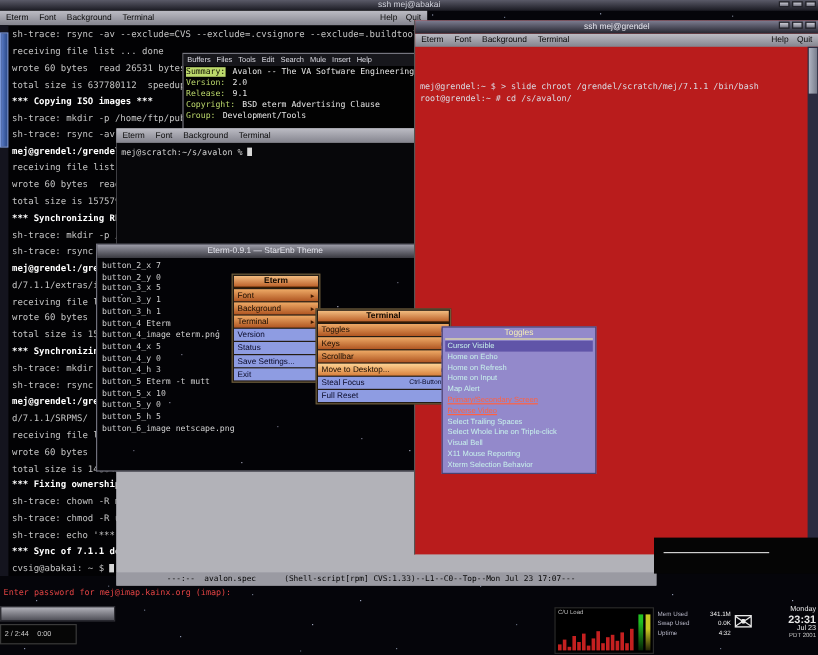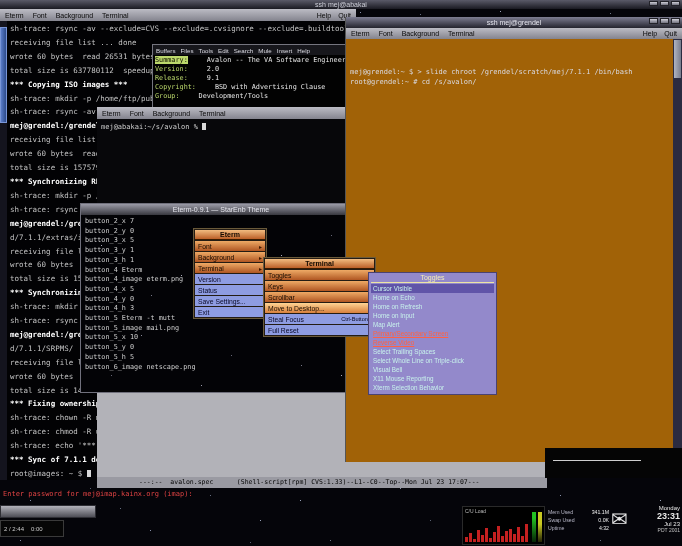--- a/index.html
+++ b/index.html
@@ -53,21 +53,21 @@
     padding:1px 0 0 2px; }
 
   
   #win-emacs { position:absolute; left:152px; top:44px; width:205px; height:64px; z-index:4;
     background:#020202; border:1px solid #75757f; }
   #win-emacs .emenubar { display:flex; gap:5px; align-items:center; height:10px; background:#17171c;
     color:#dcdce4; font-size:6.2px; padding:0 3px; }
   #win-emacs .fields { font-family:"DejaVu Sans Mono", monospace; font-size:6.8px; line-height:9px;
     padding:1px 2px; }
   .field { white-space:pre; }
-  .field .lbl { color:#bcd96c; margin-right:19px; }
+  .field .lbl { color:#bcd96c; margin-right:6px; }
   .field .val { color:#e6e6e6; }
   .field.hl .lbl { background:#bcd96c; color:#101000; }
 
   
   #win-gray { position:absolute; left:97px; top:107px; width:450px; height:381px; z-index:5; background:#aeaeb4; }
   #win-gray .menubar { height:12px; }
   #win-gray .graybody { position:absolute; left:0; right:0; top:12px; bottom:11px; background:#b2b2b8; }
   #win-gray .darkpane { position:absolute; left:0; top:12px; width:263px; height:88px; background:#07070a;
     font-family:"DejaVu Sans Mono", monospace; font-size:7px; color:#cfcfcf; padding:4px; }
   #win-gray .modeline { position:absolute; left:0; right:0; bottom:0; height:11px; background:#9a9aa2;
@@ -100,21 +100,21 @@
   #menu-toggles { position:absolute; left:368px; top:272px; width:129px; z-index:10;
     background:#9389cb; border:1px solid #4a4272; padding:1px 2px 2px; }
   #menu-toggles .ptitle2 { text-align:center; color:#f4eeb6; font-size:7px;
     border-bottom:1px solid #ece4a4; padding-bottom:1px; margin-bottom:1px; }
   .toggle-item { font-size:6.3px; line-height:9px; height:9px; color:#c8f2ec; padding:0 2px; white-space:nowrap; overflow:hidden; }
   .toggle-item.selected { background:#6054a8; }
   .toggle-item.on { color:#ff6242; text-decoration:underline; }
 
   
   #win-grendel { position:absolute; left:345px; top:17px; width:337px; height:445px; z-index:7;
-    background:#a16207; border-left:1px solid #555; }
+    background:#b91c1c; border-left:1px solid #555; }
   #win-grendel .titlebar { height:11px; }
   #win-grendel .menubar { height:11px; }
   #win-grendel .content { position:absolute; left:0; right:9px; top:22px; bottom:0; overflow:hidden;
     font-family:"DejaVu Sans Mono", monospace; font-size:7px; line-height:10px; color:#dadae2;
     padding:28px 0 0 4px; }
   #win-grendel .vscroll { position:absolute; right:0; top:22px; bottom:0; width:9px; background:#2b2b40; }
   #win-grendel .thumb { position:absolute; left:1px; top:1px; width:7px; height:38px;
     background:linear-gradient(90deg,#b0b4c2,#787c8c); }
 
   
@@ -210,56 +210,56 @@
       <div class="line bold" data-interactable="false"><span class="lbl">mej@grendel:/grendel/scra</span></div>
       <div class="line" data-interactable="false"><span class="lbl">d/7.1.1/SRPMS/</span></div>
       <div class="line" data-interactable="false"><span class="lbl">receiving file list ... done</span></div>
       <div class="line" data-interactable="false"><span class="lbl">wrote 60 bytes  read 10243 b</span></div>
       <div class="line" data-interactable="false"><span class="lbl">total size is 14864287</span></div>
       <div class="line bold" data-interactable="false"><span class="lbl">*** Fixing ownerships ***</span></div>
       <div class="line" data-interactable="false"><span class="lbl">sh-trace: chown -R mej</span></div>
       <div class="line" data-interactable="false"><span class="lbl">sh-trace: chmod -R u+w</span></div>
       <div class="line" data-interactable="false"><span class="lbl">sh-trace: echo '*** Syn</span></div>
       <div class="line bold" data-interactable="false"><span class="lbl">*** Sync of 7.1.1 done ***</span></div>
-      <div class="line" data-interactable="false"><span class="lbl">root@images: ~ $ </span><span class="cursor" data-interactable="false"></span></div>
+      <div class="line" data-interactable="false"><span class="lbl">cvsig@abakai: ~ $ </span><span class="cursor" data-interactable="false"></span></div>
     </div>
 </div>
 
 <div id="win-emacs" data-interactable="false">
   <div class="emenubar" data-interactable="false">
       <div class="mb-item" data-interactable="true"><span class="lbl">Buffers</span></div>
       <div class="mb-item" data-interactable="true"><span class="lbl">Files</span></div>
       <div class="mb-item" data-interactable="true"><span class="lbl">Tools</span></div>
       <div class="mb-item" data-interactable="true"><span class="lbl">Edit</span></div>
       <div class="mb-item" data-interactable="true"><span class="lbl">Search</span></div>
       <div class="mb-item" data-interactable="true"><span class="lbl">Mule</span></div>
       <div class="mb-item" data-interactable="true"><span class="lbl">Insert</span></div>
       <div class="mb-item" data-interactable="true"><span class="lbl">Help</span></div>
     </div>
   <div class="fields" data-interactable="false">
       <div class="field hl" data-interactable="false"><span class="lbl">Summary:</span><span class="val">Avalon -- The VA Software Engineering Build System</span></div>
       <div class="field" data-interactable="false"><span class="lbl">Version:</span><span class="val">2.0</span></div>
       <div class="field" data-interactable="false"><span class="lbl">Release:</span><span class="val">9.1</span></div>
-      <div class="field" data-interactable="false"><span class="lbl">Copyright:</span><span class="val">BSD with Advertising Clause</span></div>
+      <div class="field" data-interactable="false"><span class="lbl">Copyright:</span><span class="val">BSD eterm Advertising Clause</span></div>
       <div class="field" data-interactable="false"><span class="lbl">Group:</span><span class="val">Development/Tools</span></div>
     </div>
 </div>
 
 <div id="win-gray" data-interactable="false">
   <div class="menubar" data-interactable="false">
     <div class="mb-group" data-interactable="false">
         <div class="mb-item" data-interactable="true"><span class="lbl">Eterm</span></div>
         <div class="mb-item" data-interactable="true"><span class="lbl">Font</span></div>
         <div class="mb-item" data-interactable="true"><span class="lbl">Background</span></div>
         <div class="mb-item" data-interactable="true"><span class="lbl">Terminal</span></div>
       </div>
   </div>
   <div class="graybody" data-interactable="false"></div>
   <div class="darkpane" data-interactable="false">
-    <span data-interactable="false">mej@abakai:~/s/avalon % </span><span class="cursor" data-interactable="false"></span>
+    <span data-interactable="false">mej@scratch:~/s/avalon % </span><span class="cursor" data-interactable="false"></span>
   </div>
   <div class="modeline" data-interactable="false">---:--  avalon.spec      (Shell-script[rpm] CVS:1.33)--L1--C0--Top--Mon Jul 23 17:07---</div>
 </div>
 
 <div id="win-starenb" data-interactable="false">
   <div class="titlebar" data-interactable="true">
     <span data-interactable="false">Eterm-0.9.1 — StarEnb Theme</span>
   </div>
   <div class="content" data-interactable="false">
     <div class="sstars" data-interactable="false"></div>
@@ -268,21 +268,20 @@
         <div class="line" data-interactable="false"><span class="lbl">button_2_y 0</span></div>
         <div class="line" data-interactable="false"><span class="lbl">button_3_x 5</span></div>
         <div class="line" data-interactable="false"><span class="lbl">button_3_y 1</span></div>
         <div class="line" data-interactable="false"><span class="lbl">button_3_h 1</span></div>
         <div class="line" data-interactable="false"><span class="lbl">button_4 Eterm</span></div>
         <div class="line" data-interactable="false"><span class="lbl">button_4_image eterm.png</span></div>
         <div class="line" data-interactable="false"><span class="lbl">button_4_x 5</span></div>
         <div class="line" data-interactable="false"><span class="lbl">button_4_y 0</span></div>
         <div class="line" data-interactable="false"><span class="lbl">button_4_h 3</span></div>
         <div class="line" data-interactable="false"><span class="lbl">button_5 Eterm -t mutt</span></div>
-        <div class="line" data-interactable="false"><span class="lbl">button_5_image mail.png</span></div>
         <div class="line" data-interactable="false"><span class="lbl">button_5_x 10</span></div>
         <div class="line" data-interactable="false"><span class="lbl">button_5_y 0</span></div>
         <div class="line" data-interactable="false"><span class="lbl">button_5_h 5</span></div>
         <div class="line" data-interactable="false"><span class="lbl">button_6_image netscape.png</span></div>
       </div>
   </div>
 </div>
 
 <div id="win-grendel" data-interactable="false">
   <div class="titlebar" data-interactable="true">

